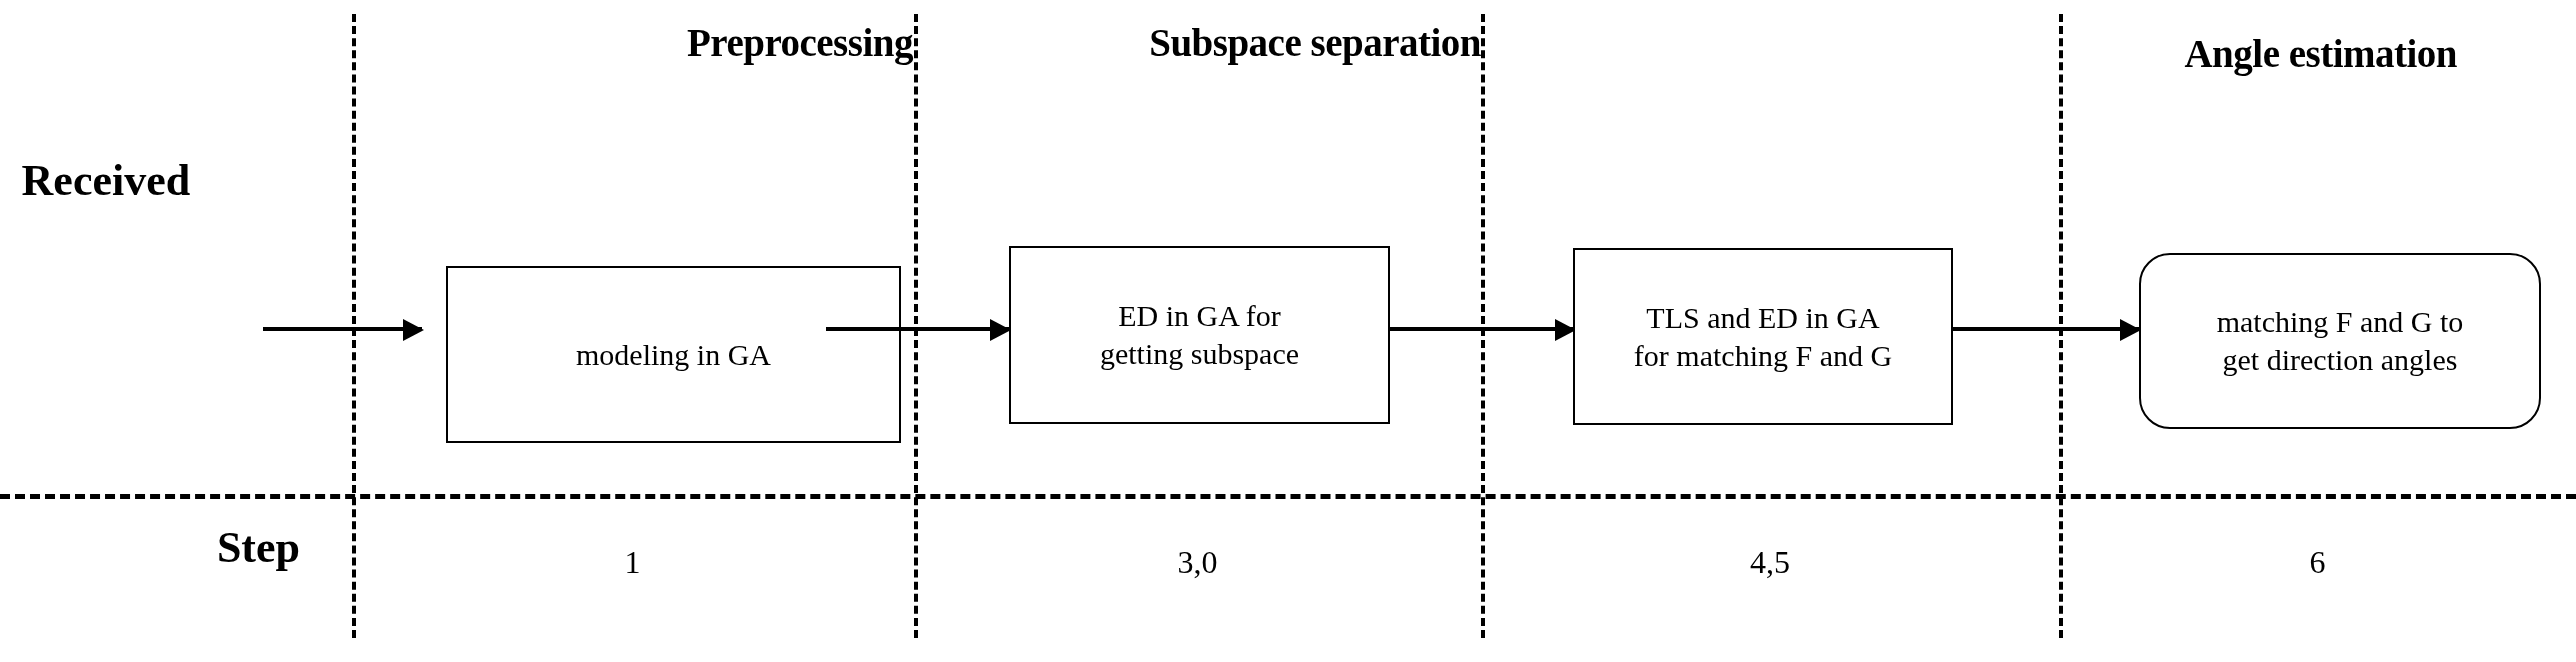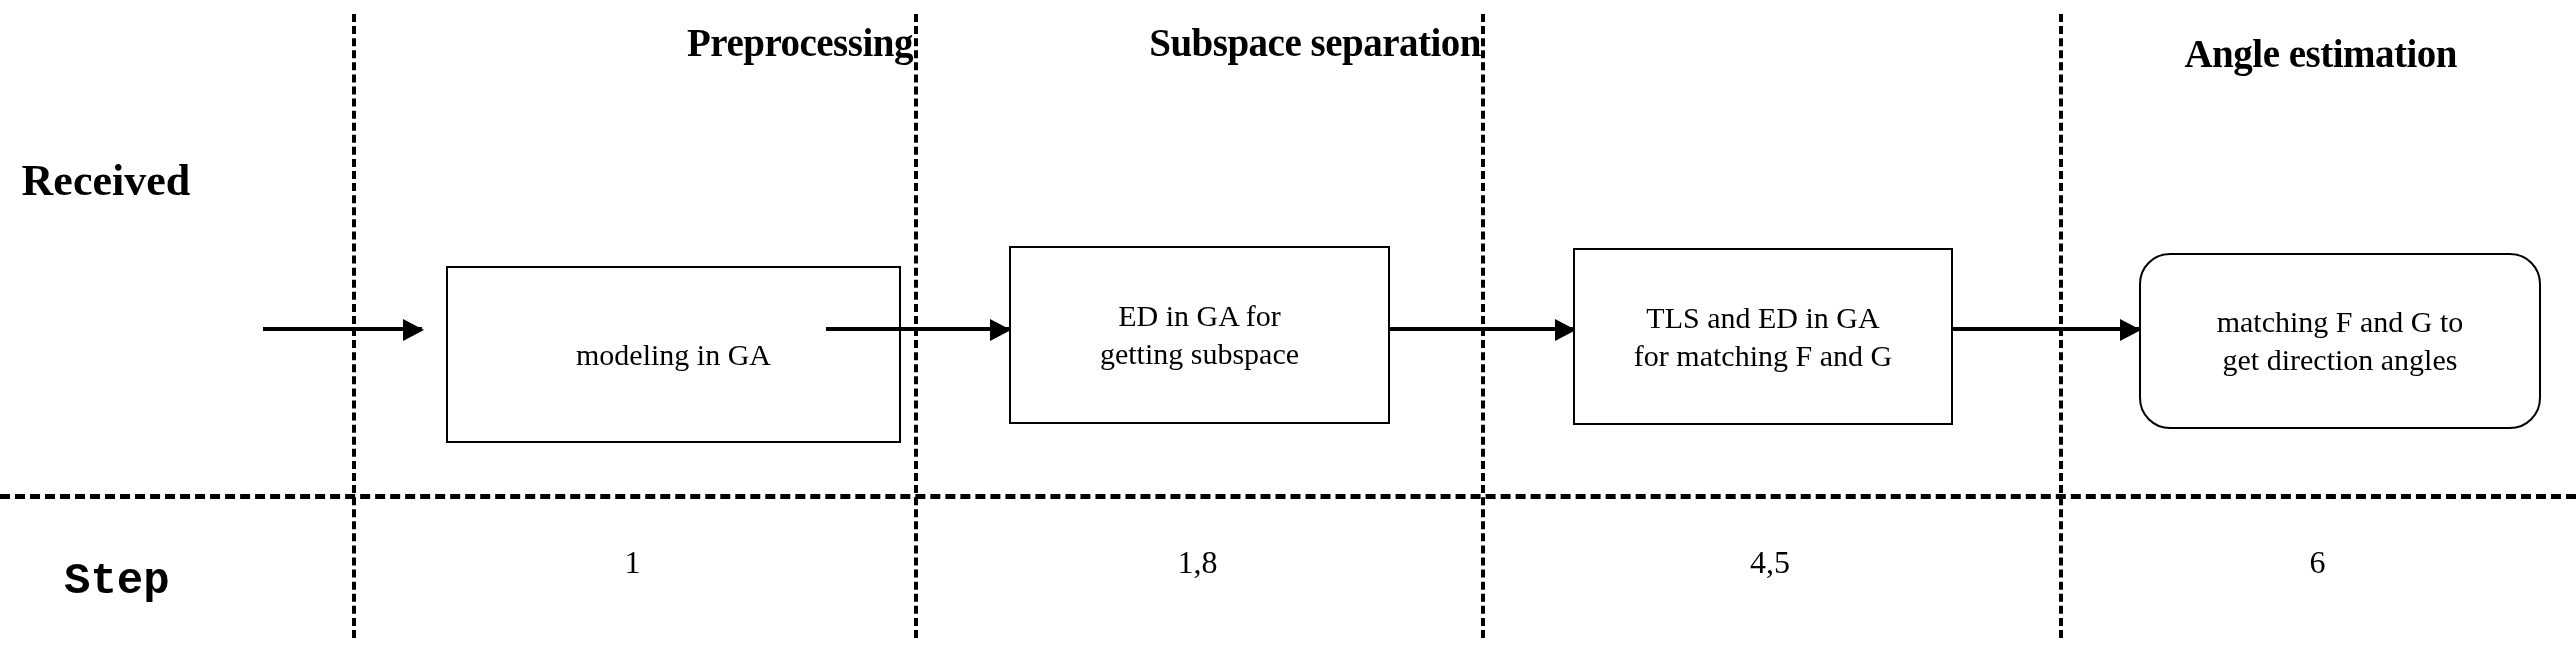--- a/index.html
+++ b/index.html
@@ -55,24 +55,23 @@
   }
   #received-data-label {
     left: 21.6px;
     top: 159px;
     width: 294px;
     text-align: left;
   }
   #received-data-label .line { display: block; }
   #step-row-label {
     left: 64px;
-    top: 560px;
+    top: 526px;
     width: 236px;
-    text-align: left;
-    font-family: Liberation Mono, monospace;
+    text-align: right;
   }
 
   
   .proc-box {
     position: absolute;
     box-sizing: border-box;
     border: 2.9px solid #000000;
     background: #ffffff;
     display: flex;
     align-items: center;
@@ -163,18 +162,18 @@
   <div class="proc-box" style="left:2139px; top:253px; width:402px; height:176px;border-radius:31px;">
     <span class="txt">
       <span>matching F and G to</span>
       <span>get direction angles</span>
     </span>
   </div>
 
   <div class="row-label" id="step-row-label">Step</div>
 
   <div class="step-value" style="left:352px; width:561px;">1</div>
-  <div class="step-value" style="left:914px; width:567px;">1,8</div>
+  <div class="step-value" style="left:914px; width:567px;">3,0</div>
   <div class="step-value" style="left:1481px; width:578px;">4,5</div>
   <div class="step-value" style="left:2059px; width:517px;">6</div>
 
 </div>
 
 
 </body></html>

